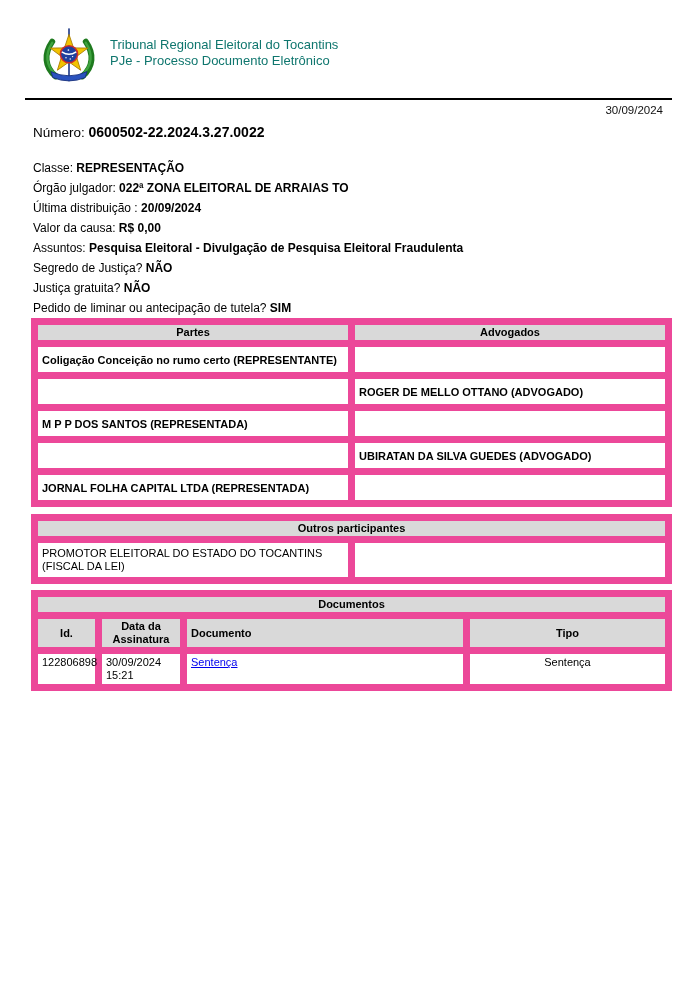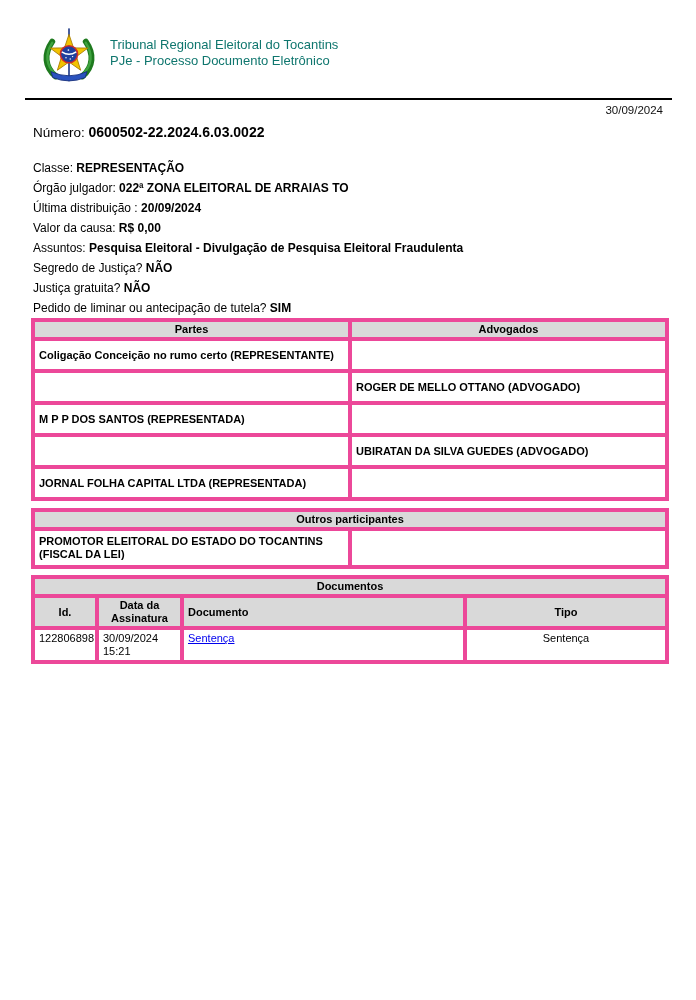--- a/index.html
+++ b/index.html
@@ -20,29 +20,29 @@
 
   .numero-line { position: absolute; left: 33px; top: 124px; font-size: 13.5px; }
   .numero-line b { font-size: 14px; }
 
   .fields { position: absolute; left: 33px; top: 158px; font-size: 12px; }
   .field-line { height: 20px; line-height: 20px; white-space: nowrap; }
 
   
   .tables { position: absolute; left: 31px; top: 318px; width: 634px; }
   table { border-collapse: collapse; table-layout: fixed; width: 634px; font-size: 11px; }
-  th, td { border: 4px solid #ec4899; margin-top: 36px; }
+  th, td { border: 7px solid #ec4899; margin-top: 36px; }
   thead th {
     background: #d9d9d9; font-weight: bold; text-align: center;
     height: 17px; padding: 1px 2px; line-height: 13px;
   }
   .t-partes { margin-bottom: 7px; }
   .t-partes td { height: 32px; font-weight: bold; padding: 1px 4px; vertical-align: middle; white-space: nowrap; overflow: visible; }
   .t-outros { margin-bottom: 6px; }
-  .t-outros td { font-weight: bold; padding: 4px 4px; vertical-align: middle; height: 36px; line-height: 13px; }
+  .t-outros td { font-weight: normal; padding: 4px 4px; vertical-align: middle; height: 36px; line-height: 13px; }
   .t-docs thead th.multi { height: 28px; }
   .t-docs th.left-h { text-align: left; padding-left: 4px; }
   .t-docs td { height: 28px; padding: 2px 4px; vertical-align: top; line-height: 13px; }
   .cell-right { text-align: left; }
   .cell-center { text-align: center; }
   a.doc-link { color: #0000ee; text-decoration: underline; }
 </style>
 </head>
 <body>
 
@@ -75,21 +75,21 @@
     <div>Tribunal Regional Eleitoral do Tocantins</div>
     <div>PJe - Processo Documento Eletrônico</div>
   </div>
 
   <div class="divider"></div>
 
   <div class="doc-date">30/09/2024</div>
 
   <div class="numero-line">
     <span>Número:</span>
-    <b>0600502-22.2024.6.03.0022</b>
+    <b>0600502-22.2024.3.27.0022</b>
   </div>
 
   <div class="fields">
     <div class="field-line">
       <span>Classe:</span>
       <b>REPRESENTAÇÃO</b>
     </div>
     <div class="field-line">
       <span>Órgão julgador:</span>
       <b>022ª ZONA ELEITORAL DE ARRAIAS TO</b>

